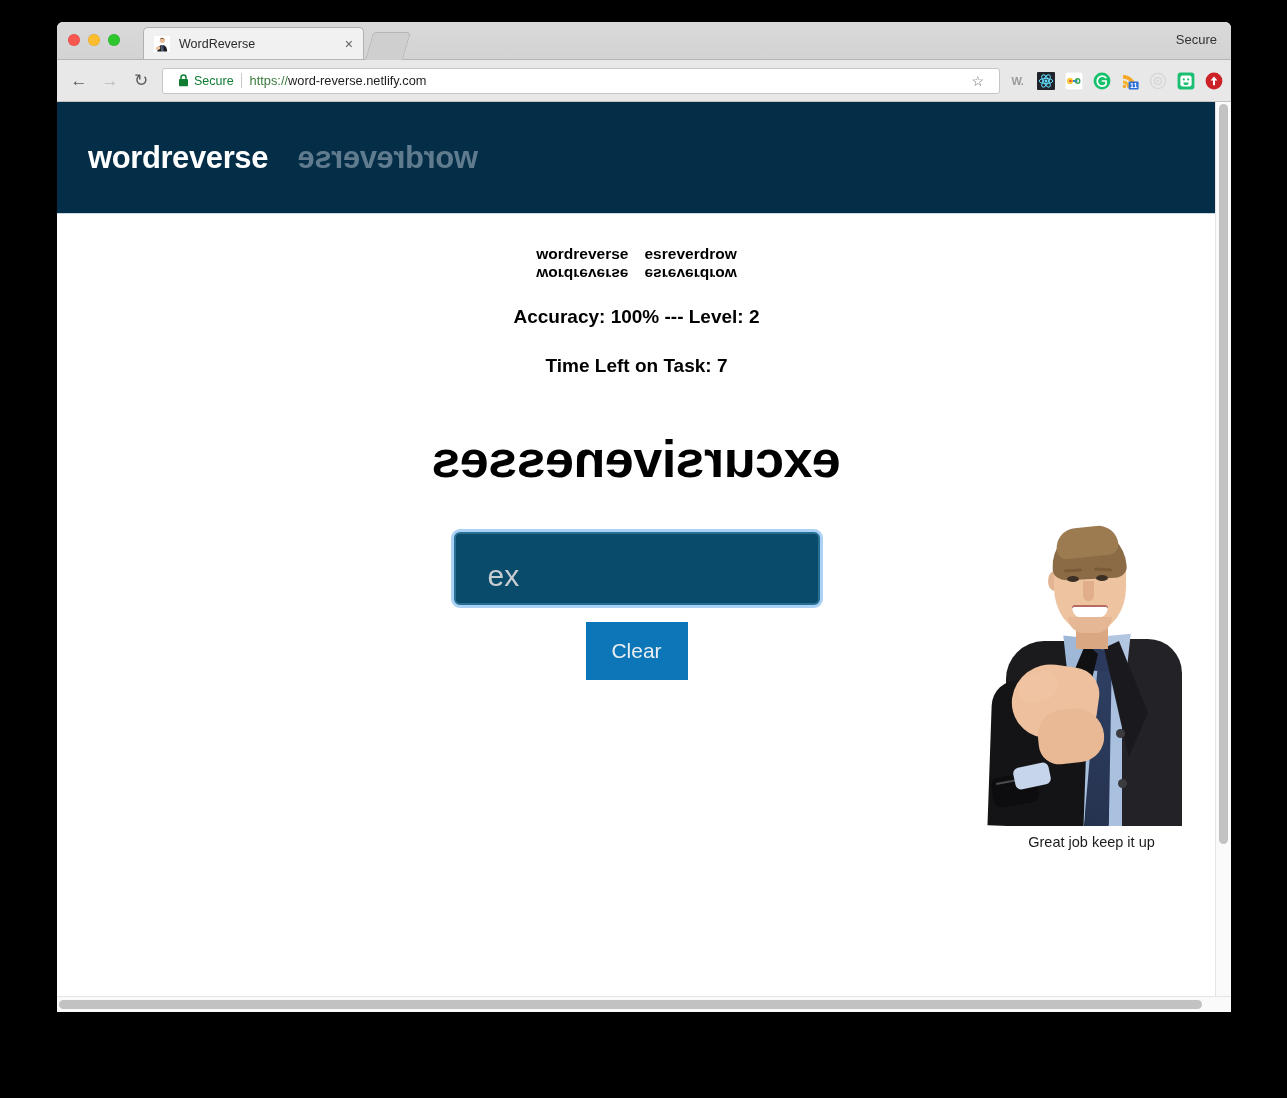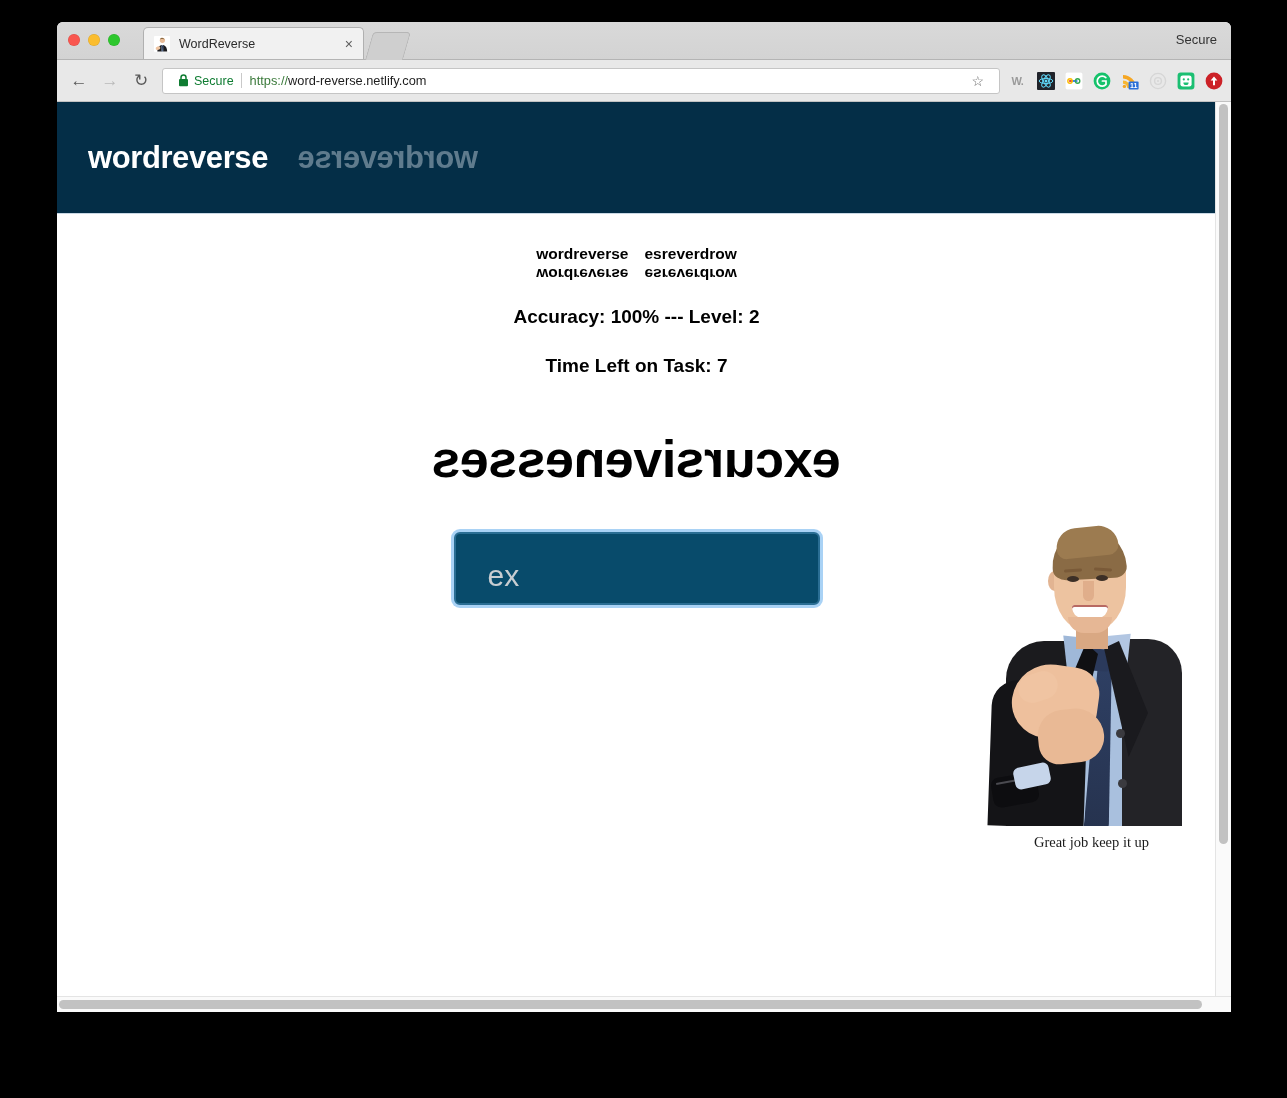--- a/index.html
+++ b/index.html
@@ -307,21 +307,20 @@
     position: relative;
     width: 215px;
     height: 313px;
     background: #ffffff;
     overflow: hidden;
   }
   #feedback-caption {
     margin-top: 8px;
     font-size: 14.5px;
     color: #1b1b1b;
-    font-family: Liberation Serif, serif;
   }
 
   
   .bm { position: absolute; }
   .bm-hair {
     left: 68px; top: 16px; width: 74px; height: 50px;
     background: #8a6b45;
     border-radius: 40px 44px 14px 16px / 42px 44px 12px 12px;
     transform: rotate(-3deg);
   }
@@ -617,20 +616,21 @@
           </div>
         </div>
 
         <div class="stat-line">Accuracy: 100% --- Level: 2</div>
         <div class="stat-line second">Time Left on Task: 7</div>
 
         <div id="challenge-word">excursivenesses</div>
 
         <div id="answer-area">
           <input id="answer-input" type="text" value="ex" style="">
+          <button id="clear-button">Clear</button>
         </div>
 
       </div>
 
       <div id="feedback-panel">
         <div id="feedback-figure">
           <div class="bm bm-jacket-l"></div>
           <div class="bm bm-jacket-r"></div>
           <div class="bm bm-shirt"></div>
           <div class="bm bm-collar-l"></div>

